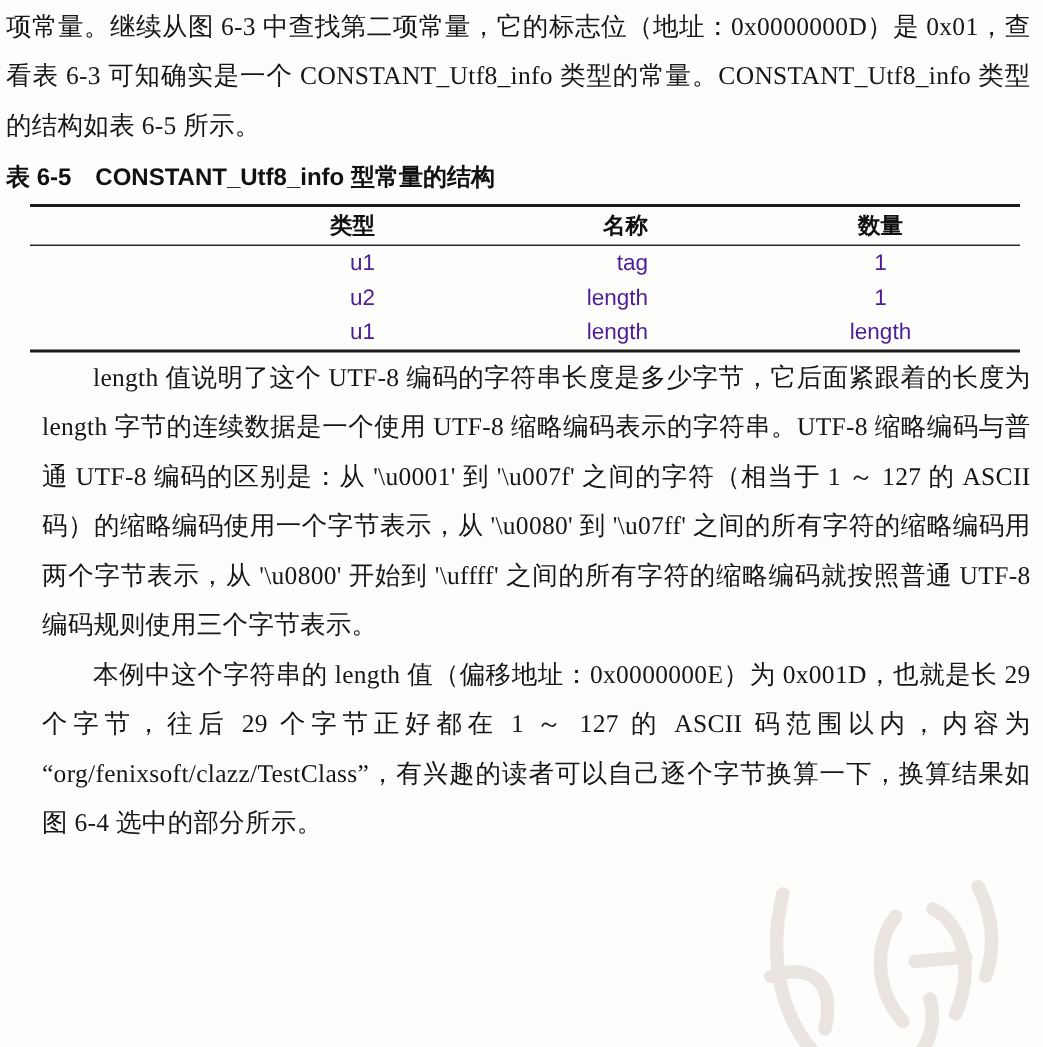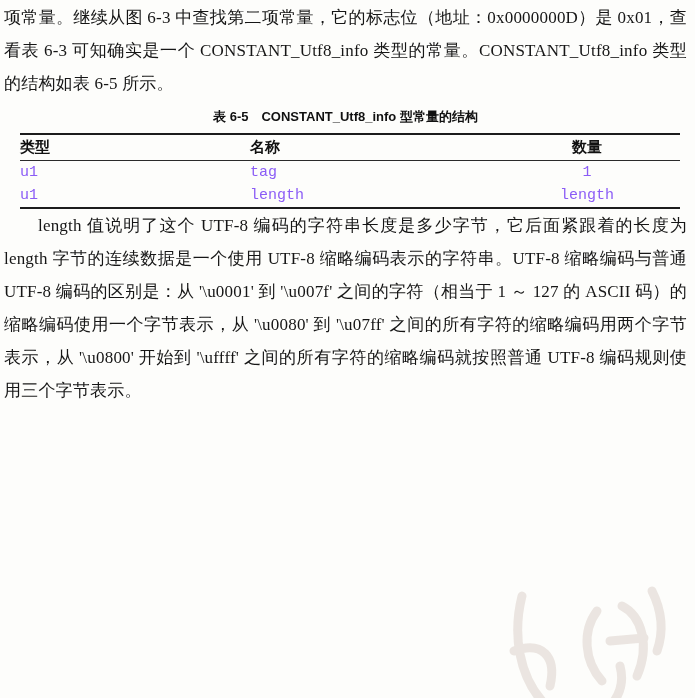--- a/index.html
+++ b/index.html
@@ -25,27 +25,28 @@
   }
   p.body-text {
     margin: 0;
     font-size: 17px;
     line-height: 33px;
     text-align: justify;
     letter-spacing: 0.2px;
   }
   p.body-text.indent {
     text-indent: 2em;
+    margin-left: 24px;
   }
   .table-caption {
     margin: 8px 0 7px 0;
-    text-align: center;
+    text-align: left;
     font-family: "Liberation Sans", "DejaVu Sans", sans-serif;
     font-weight: bold;
-    font-size: 13px;
+    font-size: 16px;
     color: #111;
   }
   table.struct-table {
     border-collapse: collapse;
     margin-left: 16px;
     width: 660px;
     table-layout: fixed;
     font-size: 15px;
     border-top: 2.5px solid #1c1c1c;
     border-bottom: 2.5px solid #1c1c1c;
@@ -58,24 +59,24 @@
     font-weight: bold;
     font-size: 15px;
     height: 25px;
     padding: 0;
     border-bottom: 1.5px solid #2a2a2a;
     color: #111;
   }
   table.struct-table td {
     height: 23px;
     padding: 0;
-    font-family: Liberation Mono, monospace;
-    color: #8b5cf6;
+    font-family: Liberation Sans, sans-serif;
+    color: #4c1d95;
   }
-  .col-center { text-align: left; }
+  .col-center { text-align: right; }
   .col-left   { text-align: center; padding-left: 62px !important; }
   .after-table { margin-top: 9px; }
   
   .watermark {
     position: absolute;
     right: 18px;
     bottom: -8px;
     width: 175px;
     height: 150px;
     z-index: 0;
@@ -117,24 +118,30 @@
         <th class="col-left">数量</th>
       </tr>
     </thead>
     <tbody>
       <tr>
         <td class="col-center">u1</td>
         <td class="col-center">tag</td>
         <td class="col-left">1</td>
       </tr>
       <tr>
+        <td class="col-center">u2</td>
+        <td class="col-center">length</td>
+        <td class="col-left">1</td>
+      </tr>
+      <tr>
         <td class="col-center">u1</td>
         <td class="col-center">length</td>
         <td class="col-left">length</td>
       </tr>
     </tbody>
   </table>
 
   <p class="body-text indent after-table">length 值说明了这个 UTF-8 编码的字符串长度是多少字节，它后面紧跟着的长度为 length 字节的连续数据是一个使用 UTF-8 缩略编码表示的字符串。UTF-8 缩略编码与普通 UTF-8 编码的区别是：从 '\u0001' 到 '\u007f' 之间的字符（相当于 1 ～ 127 的 ASCII 码）的缩略编码使用一个字节表示，从 '\u0080' 到 '\u07ff' 之间的所有字符的缩略编码用两个字节表示，从 '\u0800' 开始到 '\uffff' 之间的所有字符的缩略编码就按照普通 UTF-8 编码规则使用三个字节表示。</p>
 
 
+  <p class="body-text indent">本例中这个字符串的 length 值（偏移地址：0x0000000E）为 0x001D，也就是长 29 个字节，往后 29 个字节正好都在 1 ～ 127 的 ASCII 码范围以内，内容为 “org/fenixsoft/clazz/TestClass”，有兴趣的读者可以自己逐个字节换算一下，换算结果如图 6-4 选中的部分所示。</p>
 
 </div>
 
 </body></html>

